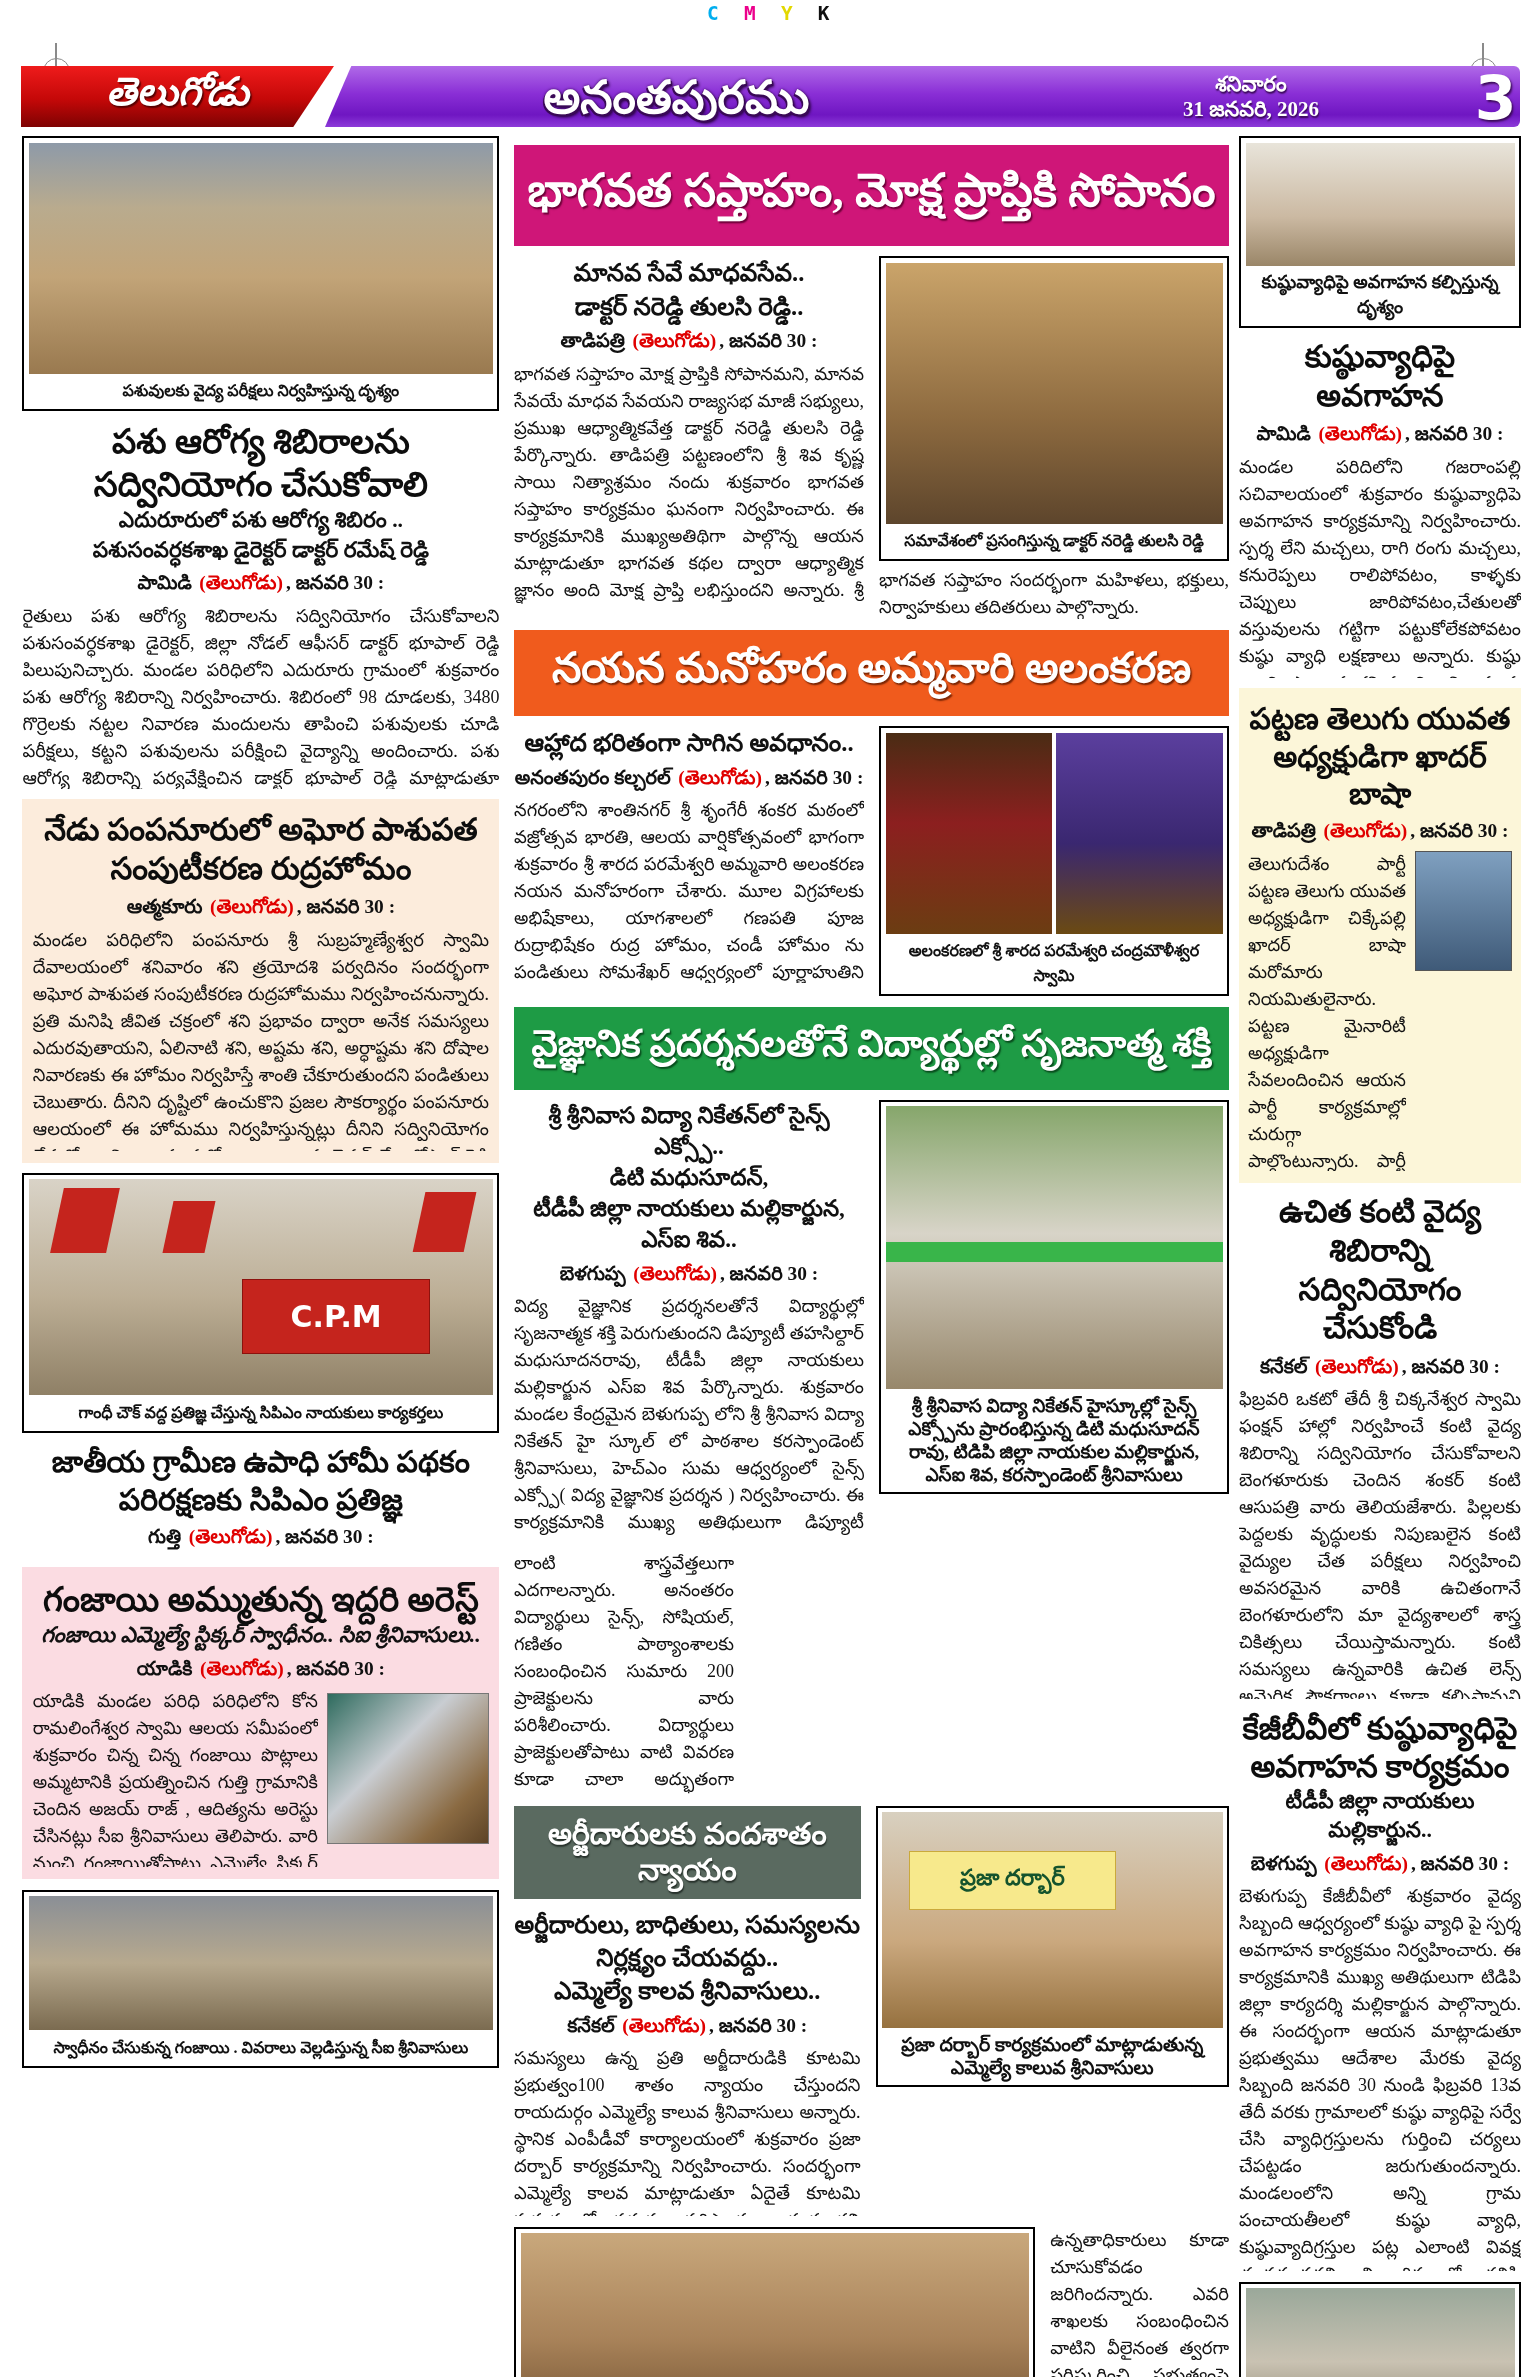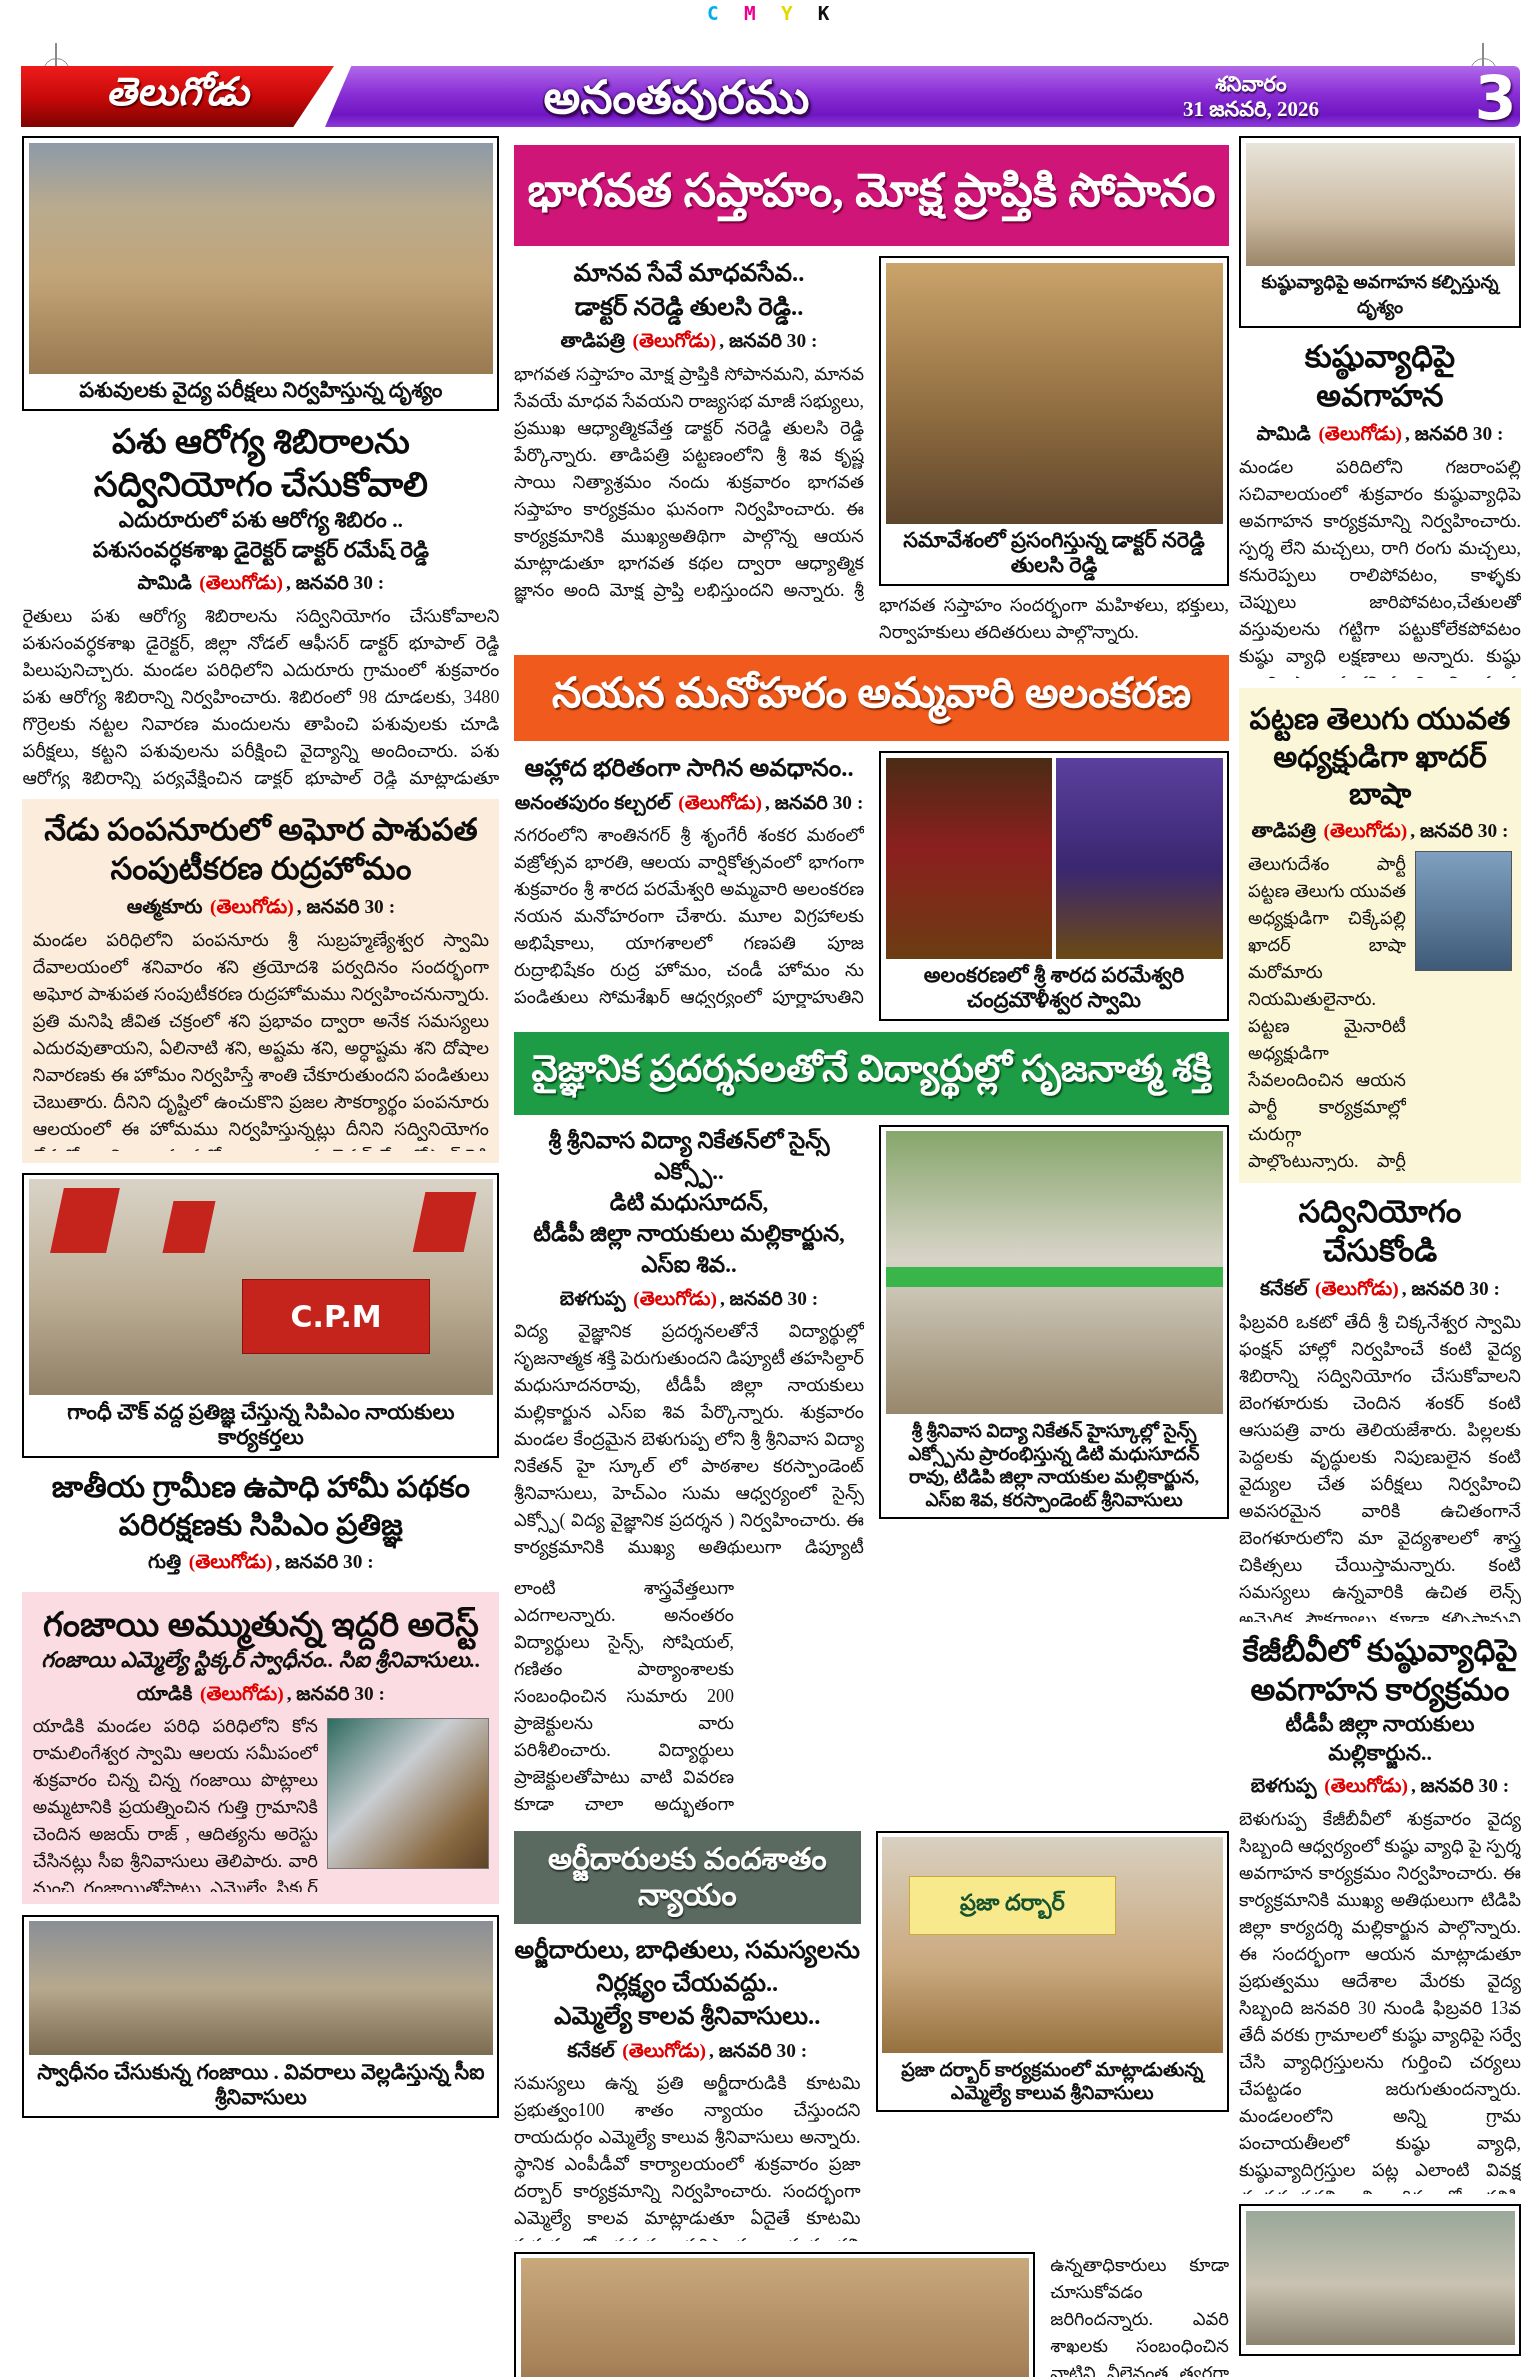--- a/index.html
+++ b/index.html
@@ -32,21 +32,21 @@
         text-shadow:1.5px 2.2px 2.2px #3a0a57;font-family:"DejaVu Sans",sans-serif;}
   
   #col-left{position:absolute;left:22.4px;top:136px;width:477px;}
   #col-mid{position:absolute;left:514px;top:145px;width:715px;}
   #col-right{position:absolute;left:1239px;top:136px;width:282px;}
   .blk{margin-bottom:10.4px;}
   .row{display:flex;gap:15px;}
   
   .pbox{border:2.2px solid #000;background:#fff;padding:4.5px;}
   .photo{width:100%;position:relative;overflow:hidden;}
-  .cap{font-size:21px;font-weight:600;text-align:center;line-height:25px;padding:4.5px 3px 1.5px 3px;}
+  .cap{font-size:16px;font-weight:600;text-align:center;line-height:25px;padding:4.5px 3px 1.5px 3px;}
   
   .hl{font-weight:bold;text-align:center;line-height:1.25;color:#0d0d0d;}
   .hl-46{font-size:34px;} .hl-42{font-size:31px;} .hl-40{font-size:30px;}
   .sub{font-weight:bold;text-align:center;font-size:21.6px;line-height:1.35;}
   .dl{font-weight:bold;text-align:center;font-size:19.4px;margin:7.5px 0 4.5px 0;}
   .dl .place{margin-right:7.5px;}
   .dl .brand{color:#e00000;margin-right:3px;}
   .body{font-size:18px;line-height:1.5;text-align:justify;overflow:hidden;}
   
   .banner{color:#fff;font-weight:bold;text-align:center;display:flex;align-items:center;justify-content:center;}
@@ -308,20 +308,21 @@
         <span class="place">తాడిపత్రి</span><span class="brand">(తెలుగోడు)</span><span>, జనవరి 30 :</span>
       </div>
       <div>
         <div class="portrait"></div>
         <div class="body" style="max-height:320px;">తెలుగుదేశం పార్టీ పట్టణ తెలుగు యువత అధ్యక్షుడిగా చిక్కేపల్లి ఖాదర్ బాషా మరోమారు నియమితులైనారు. పట్టణ మైనారిటీ అధ్యక్షుడిగా సేవలందించిన ఆయన పార్టీ కార్యక్రమాల్లో చురుగ్గా పాల్గొంటున్నారు. పార్టీ పట్ల ఆయన అందిస్తున్న సేవలను గుర్తించి పార్టీ నాయకత్వం ఈ బాధ్యతలను మరోసారి అప్పగించింది. యువతలో పార్టీని బలోపేతం చేసేందుకు కృషి చేస్తానని ఖాదర్ బాషా తెలిపారు. తెలుగుదేశం పార్టీ మీద నమ్మకంతో కార్యకర్తలుగా పనిచేస్తున్న వారికి తగిన గుర్తింపు ఇస్తున్నారని, గౌరవ పదవులను ముఖ్యమైన వర్గాలకు అందిస్తున్నారని అన్నారు. కీలక పదవులను ముస్లిం మైనారిటీ వర్గానికి ఇవ్వడం ఇందుకు నిదర్శనం.</div>
         <div style="clear:both;"></div>
       </div>
     </div>
 
     <div class="hl hl-42">
+      <div>ఉచిత కంటి వైద్య శిబిరాన్ని</div>
       <div>సద్వినియోగం చేసుకోండి</div>
     </div>
     <div class="dl">
       <span class="place">కనేకల్</span><span class="brand">(తెలుగోడు)</span><span>, జనవరి 30 :</span>
     </div>
     <div class="body blk" style="max-height:313px;">ఫిబ్రవరి ఒకటో తేదీ శ్రీ చిక్కనేశ్వర స్వామి ఫంక్షన్ హాల్లో నిర్వహించే కంటి వైద్య శిబిరాన్ని సద్వినియోగం చేసుకోవాలని బెంగళూరుకు చెందిన శంకర్ కంటి ఆసుపత్రి వారు తెలియజేశారు. పిల్లలకు పెద్దలకు వృద్ధులకు నిపుణులైన కంటి వైద్యుల చేత పరీక్షలు నిర్వహించి అవసరమైన వారికి ఉచితంగానే బెంగళూరులోని మా వైద్యశాలలో శాస్త్ర చికిత్సలు చేయిస్తామన్నారు. కంటి సమస్యలు ఉన్నవారికి ఉచిత లెన్స్ అమెరిక సౌకర్యాలు కూడా కల్పిస్తామని ఆపరేషన్ చేయించుకున్న వారికి ఉచిత భోజనము వైద్య సహకారాలు అందిస్తామన్నారు. వైద్య పరీక్షలకు వచ్చేవారు ఆధార్ కార్డు, రేషన్ కార్డు, రెండేసి జిరాక్స్ కాపీలు, రెండు ఫోటోలు తమ వెంట తీసుకురావాలన్నారు. ఆపరేషన్ చేయించుకున్న వారికి మరల వారి ప్రాంతంలోనే వసంత భక్తులతో బస్సు ద్వారా తీసుకొస్తామన్నారు. అందరికీ కంటిచూపు రక్షణగా నిర్వహిస్తున్న ఈ కార్యక్రమానికి అందరూ సహకరించాలని యాజమాన్యం కోరింది.</div>
 
     <div class="hl hl-42">
       <div>కేజీబీవీలో కుష్ఠువ్యాధిపై</div>
       <div>అవగాహన కార్యక్రమం</div>

